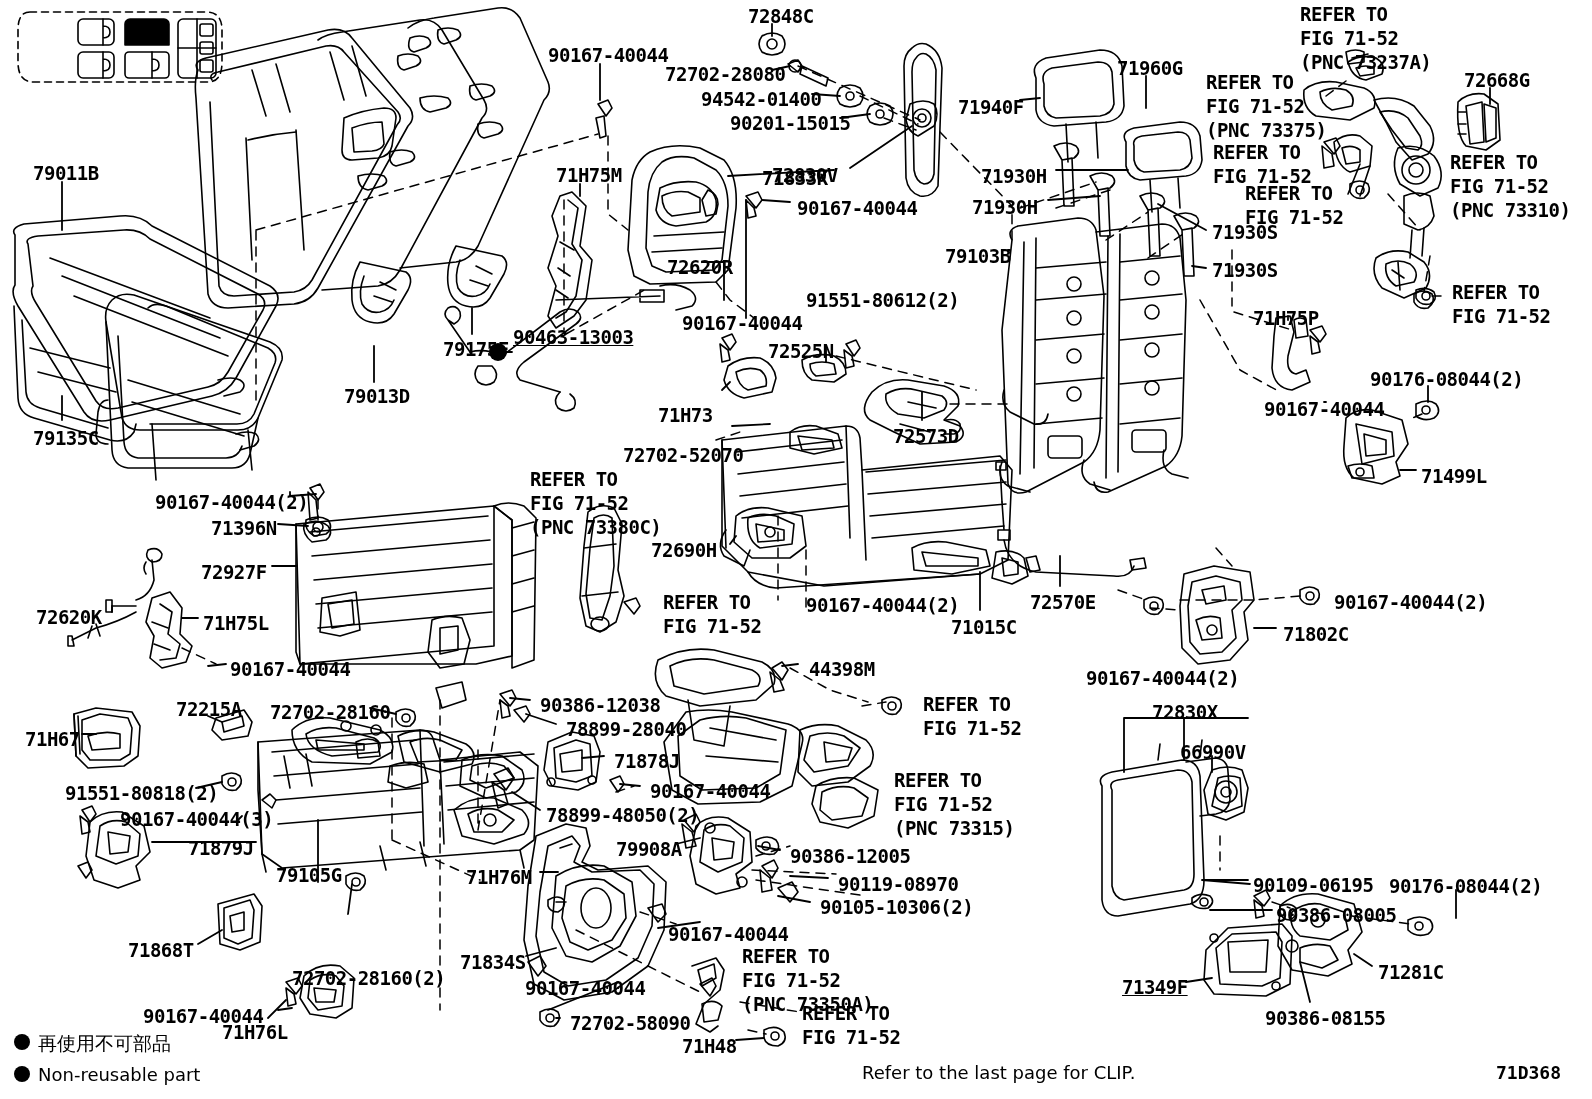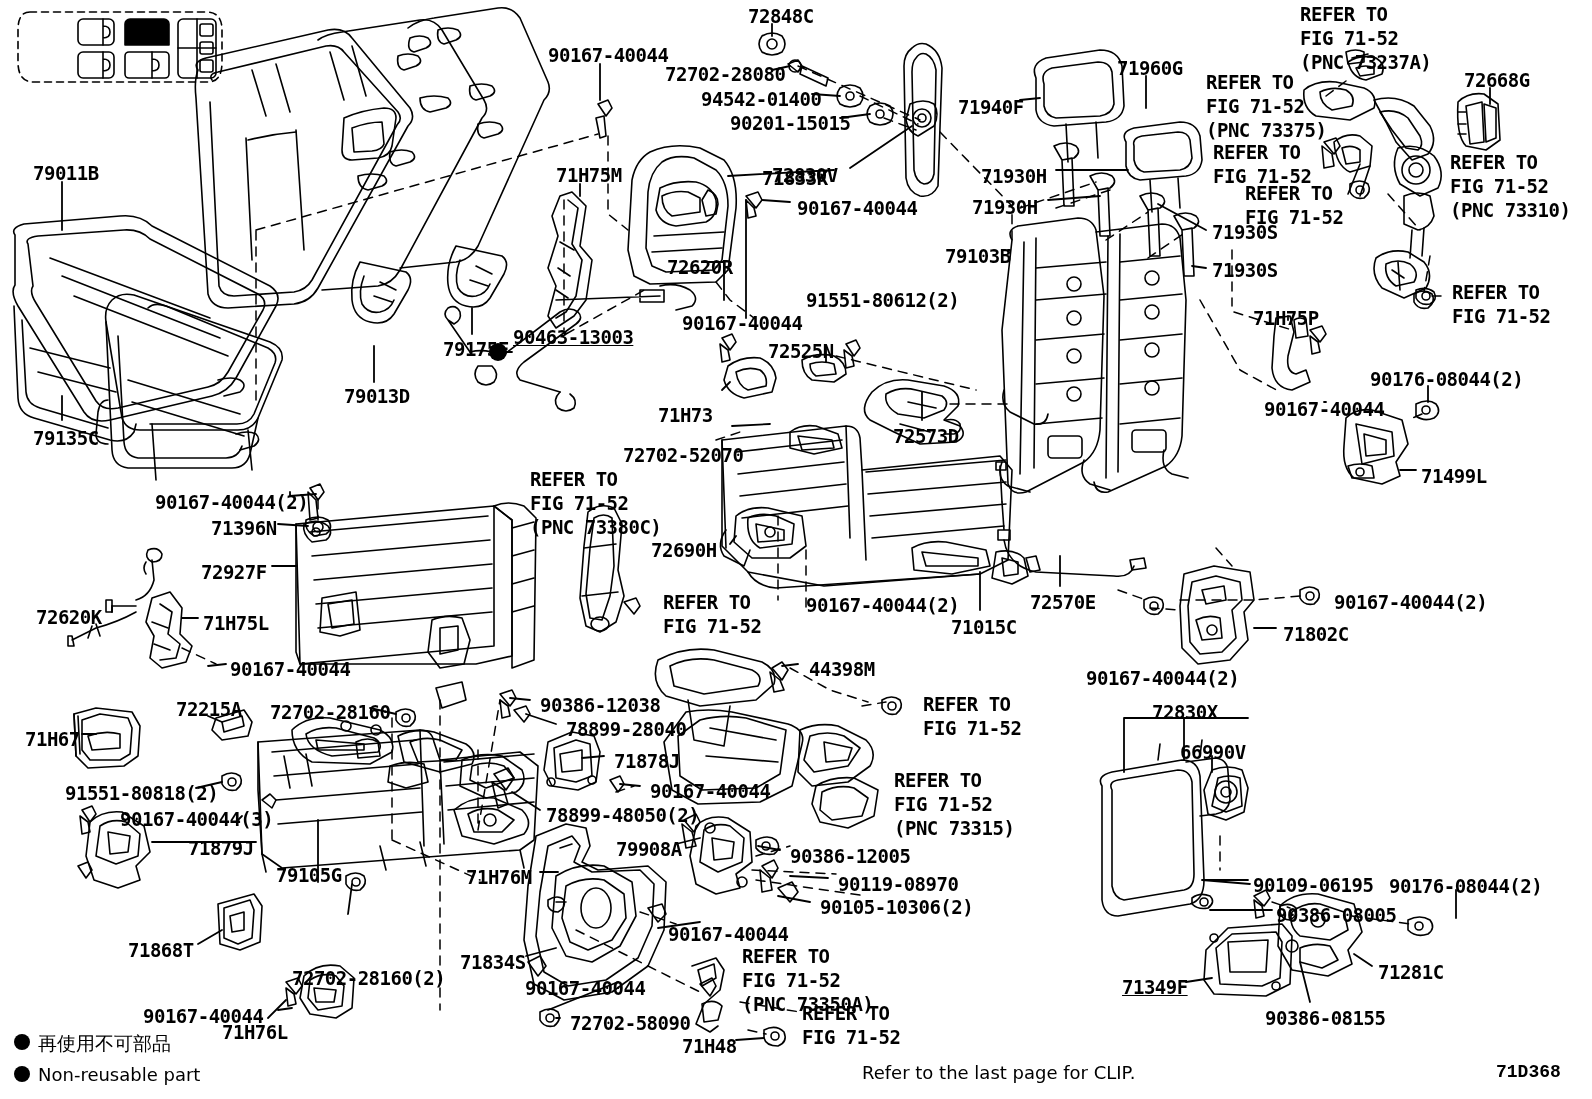--- a/index.html
+++ b/index.html
@@ -761,15 +761,15 @@
 (PNC 73350A)</div>
       <div class="lbl ml" style="left: 802px; top: 1001px;">REFER TO
 FIG 71-52</div>
     </div>
 
   <div class="jp" style="left:38px;top:1031px;">再使用不可部品</div>
   <div class="en" style="left:38px;top:1064px;">Non-reusable part</div>
 
   <div class="en" style="left:862px;top:1062px;">Refer to the last page for CLIP.</div>
 
-  <div class="figid" style="left:1496px;top:1062px;font-family:Liberation Mono, monospace;">71D368</div>
+  <div class="figid" style="left:1496px;top:1062px;">71D368</div>
 
 </div>
 
 </body></html>

